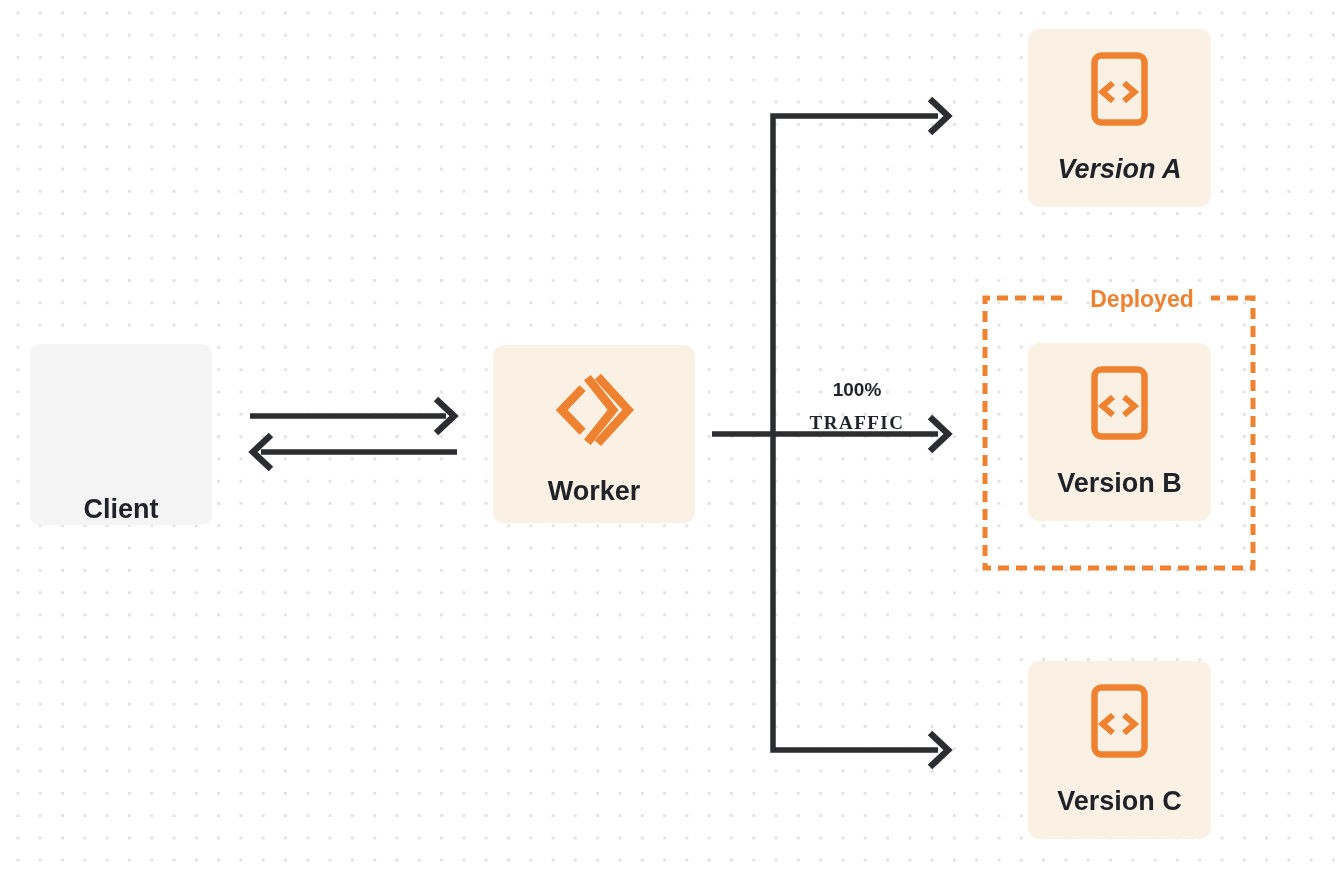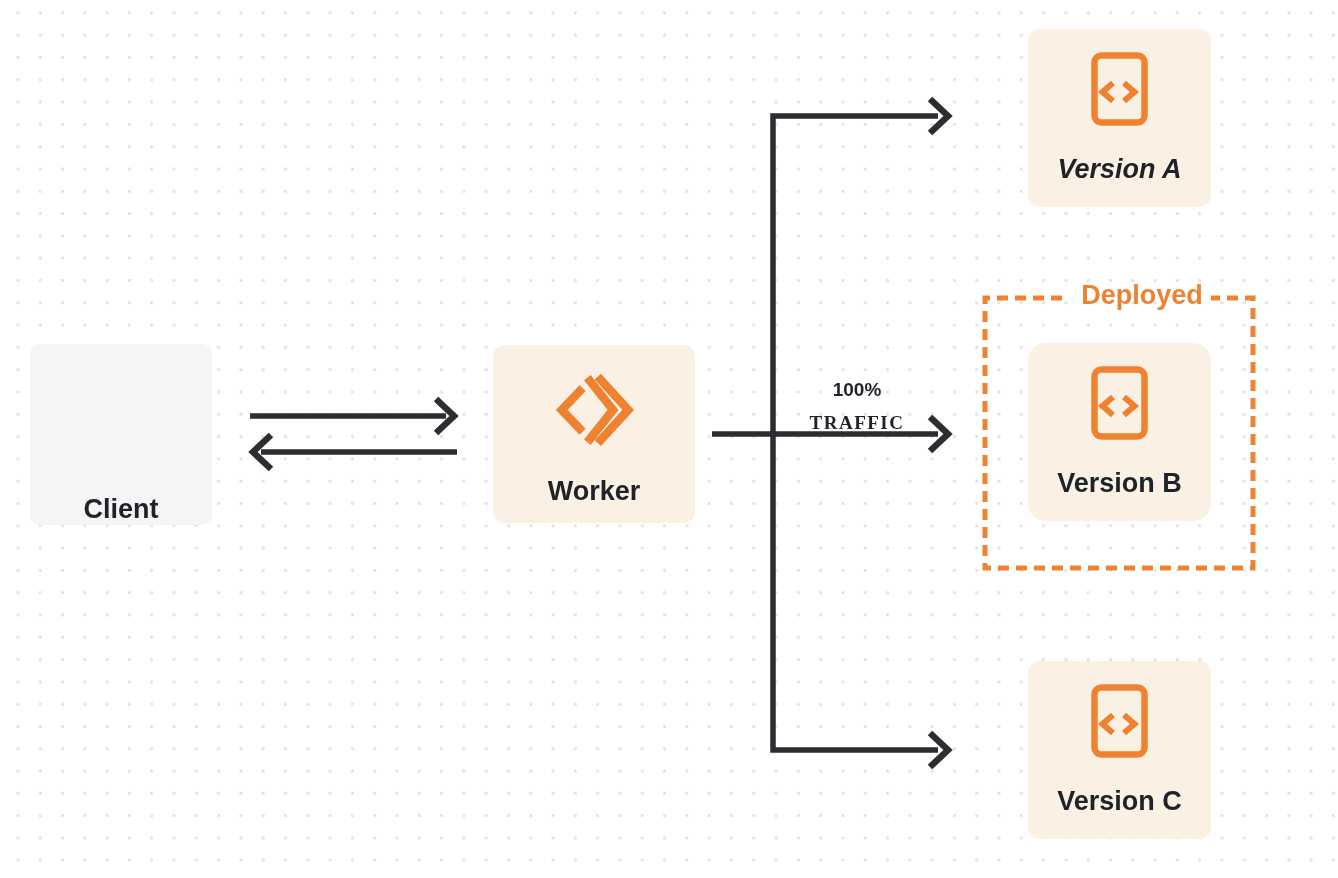--- a/index.html
+++ b/index.html
@@ -54,21 +54,21 @@
     padding-top: 26px;
   }
   .worker-node .label { margin-top: 29px; }
   .version-node {
     width: 183px; height: 178px;
     background: var(--cream, #faf1e4);
     padding-top: 23px;
   }
   .version-node .label { margin-top: 28px; }
   .version-a { left: 1028px; top: 29px; font-style: italic; }
-  .version-b { left: 1028px; top: 343px; border-radius: 18px; }
+  .version-b { left: 1028px; top: 343px; }
   .version-c { left: 1028px; top: 661px; }
 
   .logo-icon { overflow: visible; }
   .logo-icon polyline {
     stroke: var(--orange, #ef8231);
     stroke-width: 9px;
     fill: none;
     stroke-linecap: butt;
     stroke-linejoin: miter;
   }
@@ -80,23 +80,23 @@
   .code-icon polyline {
     stroke: var(--orange, #ef8231);
     stroke-width: 6px;
     fill: none;
     stroke-linecap: butt;
     stroke-linejoin: miter;
   }
 
   .deployed-label {
     position: absolute;
-    left: 1142px; top: 280px;
+    left: 1142px; top: 286px;
     transform: translateX(-50%);
-    font-size: 27px;
+    font-size: 23px;
     font-weight: 700;
     color: var(--orange, #ef8231);
     white-space: nowrap;
   }
   .traffic-label {
     position: absolute;
     left: 857px; top: 349px;
     transform: translateX(-50%);
     text-align: center;
     font-size: 19px;

